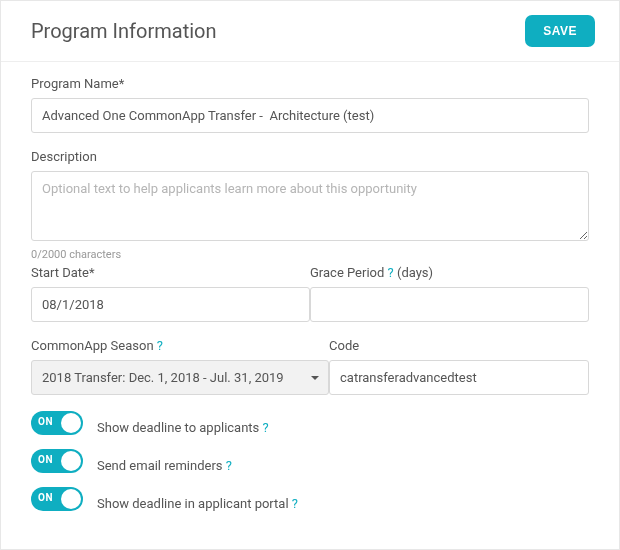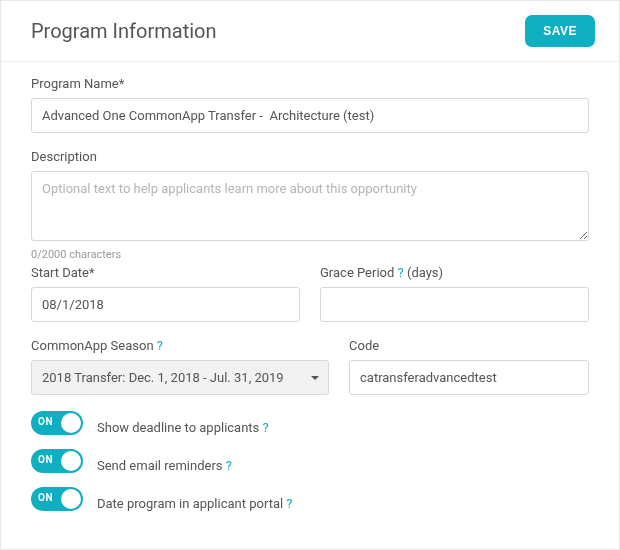--- a/index.html
+++ b/index.html
@@ -70,21 +70,20 @@
   .textarea::placeholder { color: #b5b5b5; }
   .char-count {
     text-align: left;
     font-size: 11px;
     color: #999;
     margin-top: 4px;
   }
   .group { margin-bottom: 16px; }
   .row {
     display: flex;
-    gap: 20px;
     margin-bottom: 16px;
   }
   .col-3 { flex: 1 1 0; }
   .season-col { flex: 0 0 298px; }
   .code-col { flex: 1 1 0; }
   .help {
     color: #0faec1;
     font-size: 13px;
     cursor: pointer;
   }
@@ -213,19 +212,19 @@
           <span class="toggle-knob"></span>
         </div>
         <span class="toggle-text"><span>Send email reminders </span><span class="help">?</span></span>
       </div>
 
       <div class="toggle-row">
         <div class="toggle">
           <span class="toggle-label">ON</span>
           <span class="toggle-knob"></span>
         </div>
-        <span class="toggle-text"><span>Date program in applicant portal </span><span class="help">?</span></span>
+        <span class="toggle-text"><span>Show deadline in applicant portal </span><span class="help">?</span></span>
       </div>
 
     </div>
 
   </div>
 </div>
 
 </body></html>

